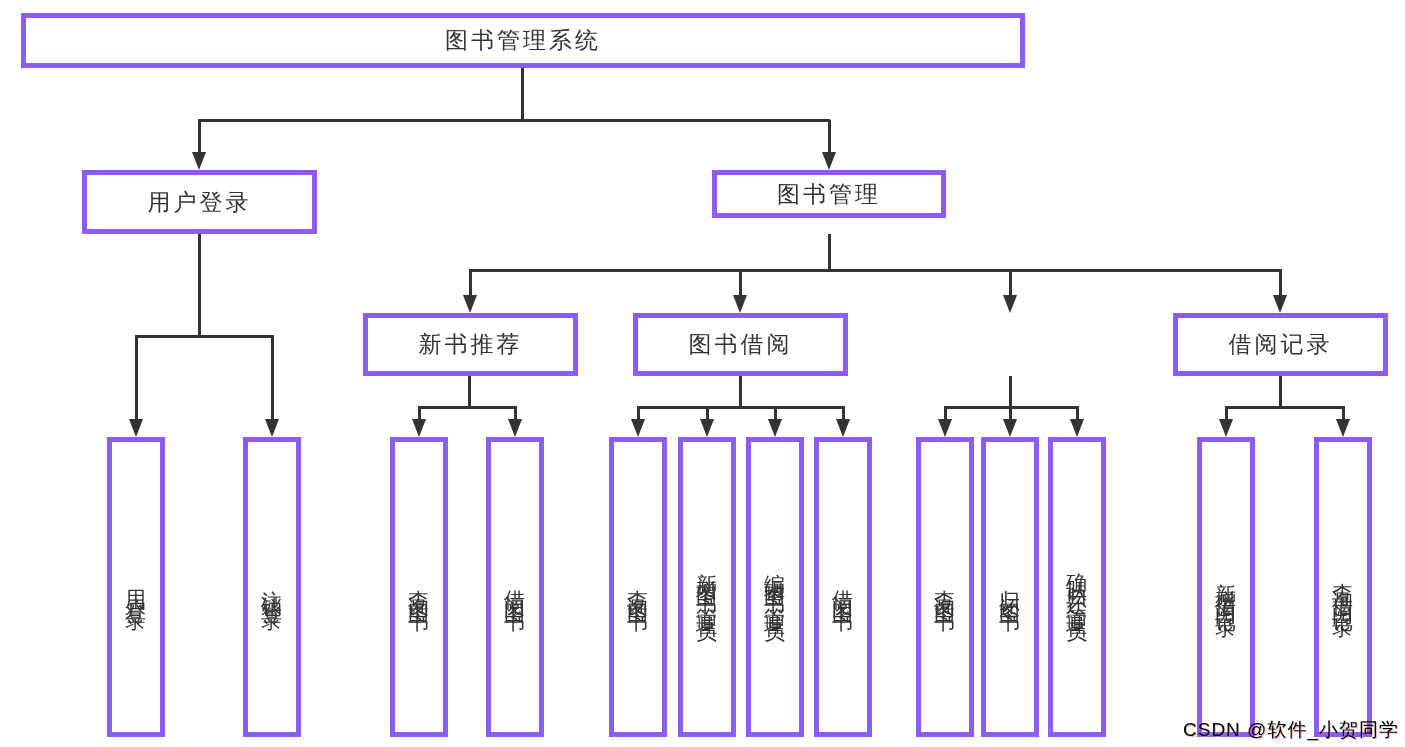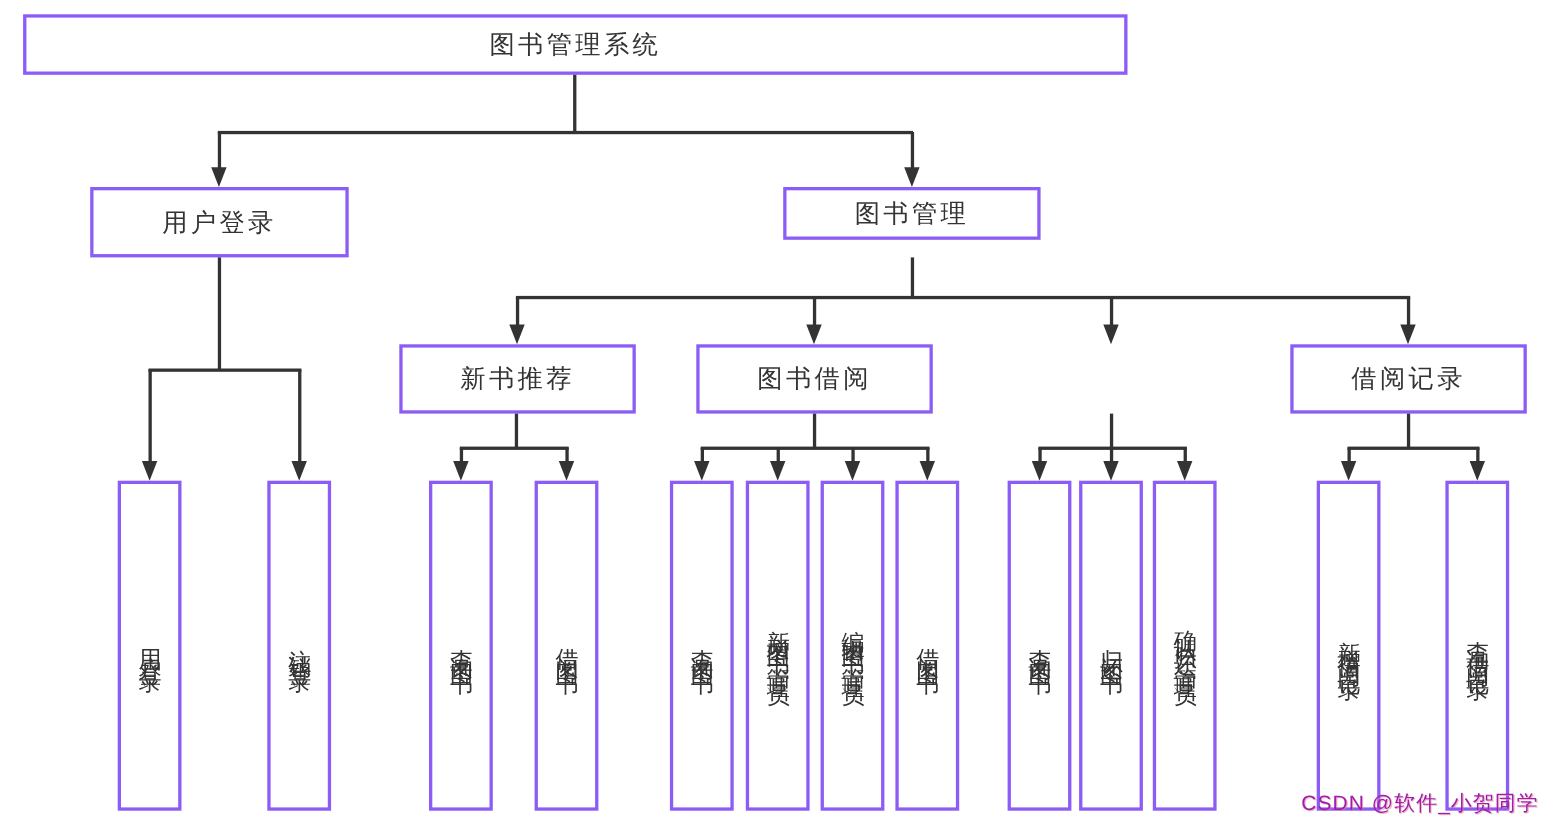--- a/index.html
+++ b/index.html
@@ -7,21 +7,21 @@
   #canvas {
     position: relative;
     width: 1405px;
     height: 747px;
     background: #ffffff;
     overflow: hidden;
   }
   .box {
     position: absolute;
     box-sizing: border-box;
-    border: 3px solid #8b5cf6;
+    border: 5px solid #8b5cf6;
     background: #ffffff;
     display: flex;
     align-items: center;
     justify-content: center;
     color: #333333;
     font-size: 23px;
     letter-spacing: 3px;
     white-space: nowrap;
   }
   .vbox {
@@ -44,21 +44,21 @@
     height: 0;
     border-left: 7px solid transparent;
     border-right: 7px solid transparent;
     border-top: 18px solid #333333;
   }
   .watermark {
     position: absolute;
     left: 1183px;
     top: 717px;
     font-size: 19px;
-    color: #a21caf;
+    color: #000000;
     letter-spacing: 1px;
     text-shadow: 1px 1px 0 rgba(224, 128, 138, 0.55);
     white-space: nowrap;
   }
 </style>
 </head>
 <body>
 
 <div id="canvas">
 

